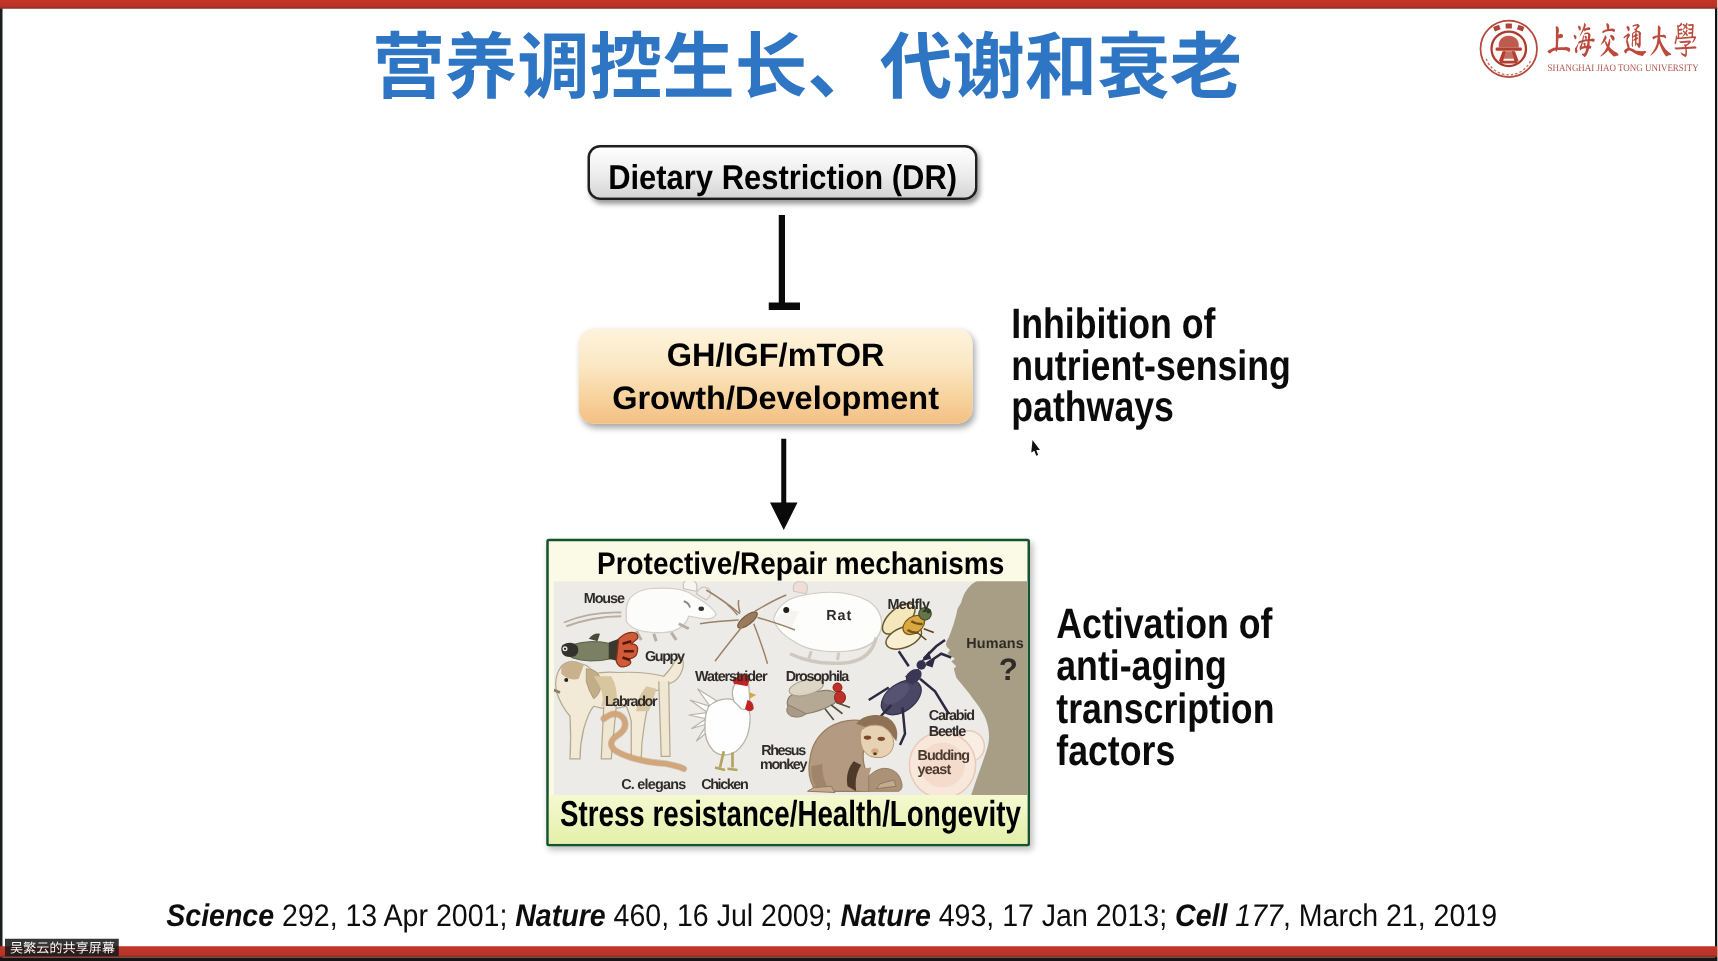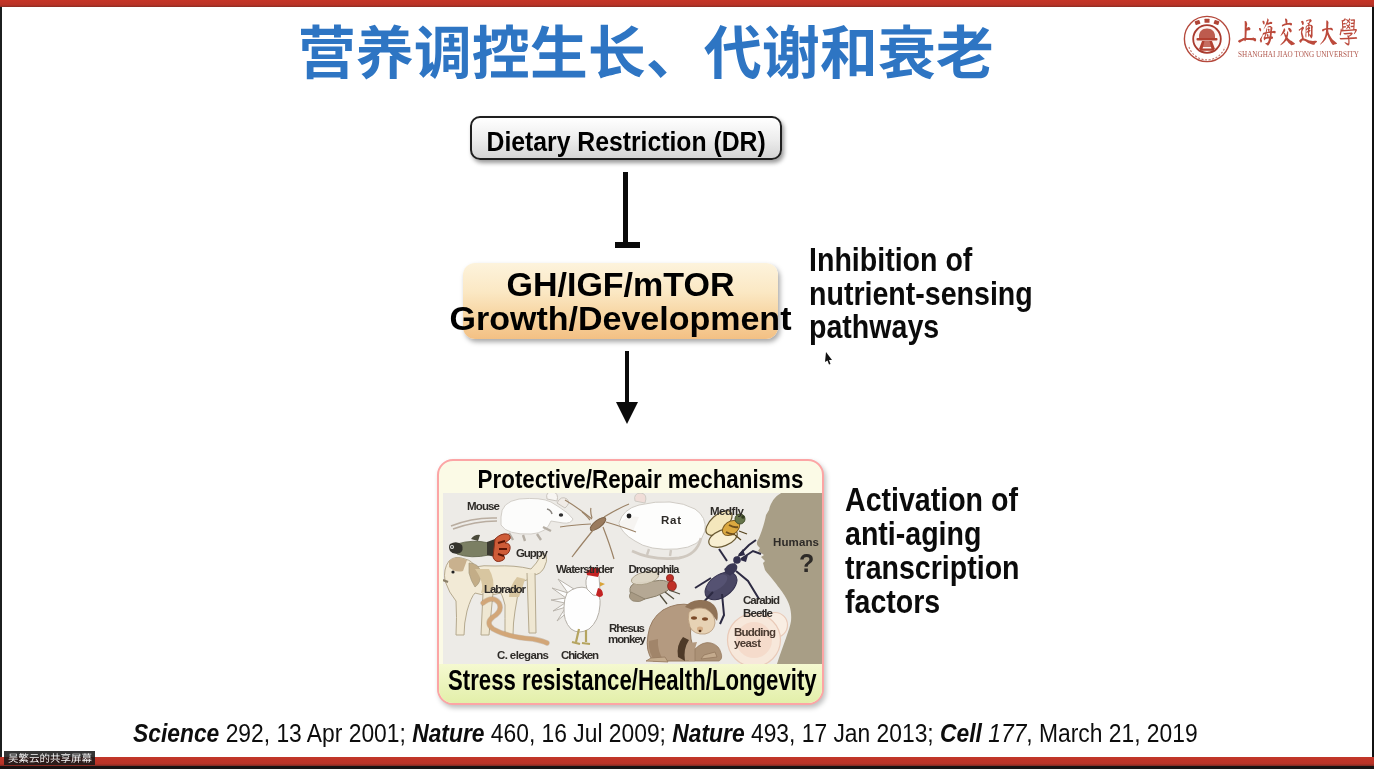--- a/index.html
+++ b/index.html
@@ -49,35 +49,35 @@
   </svg>
 
 <div class="abs" style="left:470px;top:116px;width:312px;height:44px;border:2.5px solid #1f1f1f;border-radius:10px;box-sizing:border-box;background:linear-gradient(#ffffff,#ececec 55%,#d5d5d5);box-shadow:2px 3px 4px rgba(0,0,0,0.4);display:flex;align-items:flex-end;justify-content:center;">
 <span class="b" style="font-size:27.5px;color:#000;white-space:nowrap;transform:scaleX(0.9);">Dietary Restriction (DR)</span>
   </div>
 
 <div class="abs" style="left:623px;top:172px;width:4.5px;height:71px;background:#0a0a0a;"></div>
 <div class="abs" style="left:615px;top:242px;width:24.5px;height:5.5px;background:#0a0a0a;"></div>
 
 <div class="abs" style="left:463px;top:263px;width:315px;height:76px;border-radius:12px;background:linear-gradient(#fdf3dc,#fbe8c4 38%,#f7d4a0 70%,#f3c084);box-shadow:2px 3px 5px rgba(0,0,0,0.35);display:flex;flex-direction:column;align-items:center;justify-content:center;">
-<div class="b" style="font-size:34px;line-height:34px;color:#000;text-align:center;white-space:nowrap;">GH/IGF/mTOR<br>Growth/Development</div>
+<div class="b" style="font-size:26px;line-height:34px;color:#000;text-align:center;white-space:nowrap;">GH/IGF/mTOR<br>Growth/Development</div>
   </div>
 
 <div class="abs b" style="left:809px;top:243px;font-size:34px;line-height:33.5px;color:#0b0b0b;transform:scaleX(0.84);transform-origin:0 0;white-space:nowrap;">Inhibition of<br>nutrient-sensing<br>pathways</div>
 
 <svg class="abs" style="left:824px;top:352px;" width="10" height="13" viewBox="0 0 10 13">
     <path d="M2,0 L8,8 L5,8 L6.5,12 L5,12.6 L3.5,8.6 L1,10 Z" fill="#111"></path>
   </svg>
 
 <div class="abs" style="left:624.5px;top:351px;width:4.5px;height:52px;background:#0a0a0a;"></div>
 <div class="abs" style="left:615.5px;top:402px;width:0;height:0;border-left:11px solid transparent;border-right:11px solid transparent;border-top:22px solid #0a0a0a;"></div>
 
 <div class="abs b" style="left:845px;top:482px;font-size:34px;line-height:34px;color:#0b0b0b;transform:scaleX(0.84);transform-origin:0 0;white-space:nowrap;">Activation of<br>anti-aging<br>transcription<br>factors</div>
 
-<div class="abs" style="left:437px;top:431px;width:387px;height:246px;border:2px solid #fca5a5;border-radius:16px;box-sizing:border-box;background:#fbfae6;overflow:hidden;box-shadow:2px 3px 5px rgba(0,0,0,0.25);margin-top:28px;">
+<div class="abs" style="left:437px;top:431px;width:387px;height:246px;border:2px solid #14532d;border-radius:2px;box-sizing:border-box;background:#fbfae6;overflow:hidden;box-shadow:2px 3px 5px rgba(0,0,0,0.25);">
  <div class="b" style="position:absolute;left:10px;top:4px;width:100%;text-align:center;font-size:25px;color:#000;white-space:nowrap;transform:scaleX(0.895);">Protective/Repair mechanisms</div>
  <svg style="position:absolute;left:4px;top:32px;" width="379" height="171" viewBox="0 0 379 171">
   <rect x="0" y="0" width="379" height="171" fill="#edebe7"></rect>
 
   <path fill="#a89e86" d="M326,17 C328,8 334,0 344,-2 L379,-2 L379,171 L334,171
    C340,152 347,136 348,128 C349,118 346,110 343,105 C339,98 336,95 334,92
    C329,85 324,80 322,77 L320,70 L322,68 L318,64 L321,62 L315,58 L317,55 L315,53
    C313,51 314,48 316,45 C319,38 322,28 323,22 Z"></path>
 
   <path d="M54,25 Q30,24 8,33 M54,28 Q32,28 10,36" stroke="#b9ada0" stroke-width="1.5" fill="none"></path>

